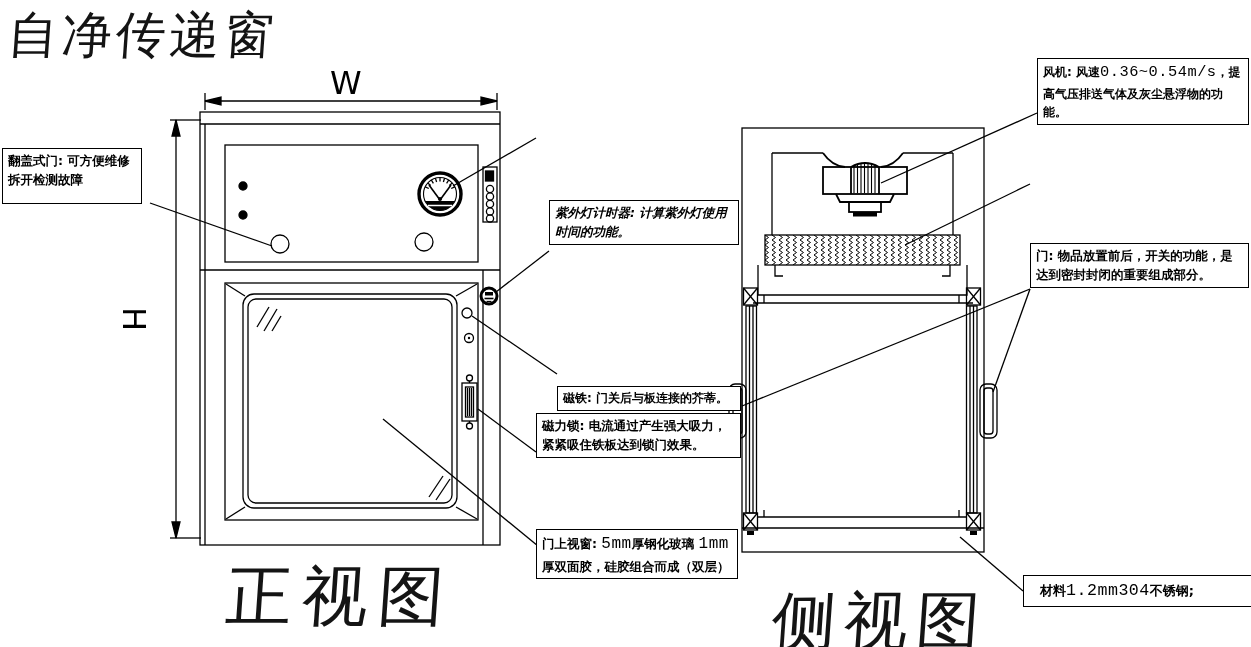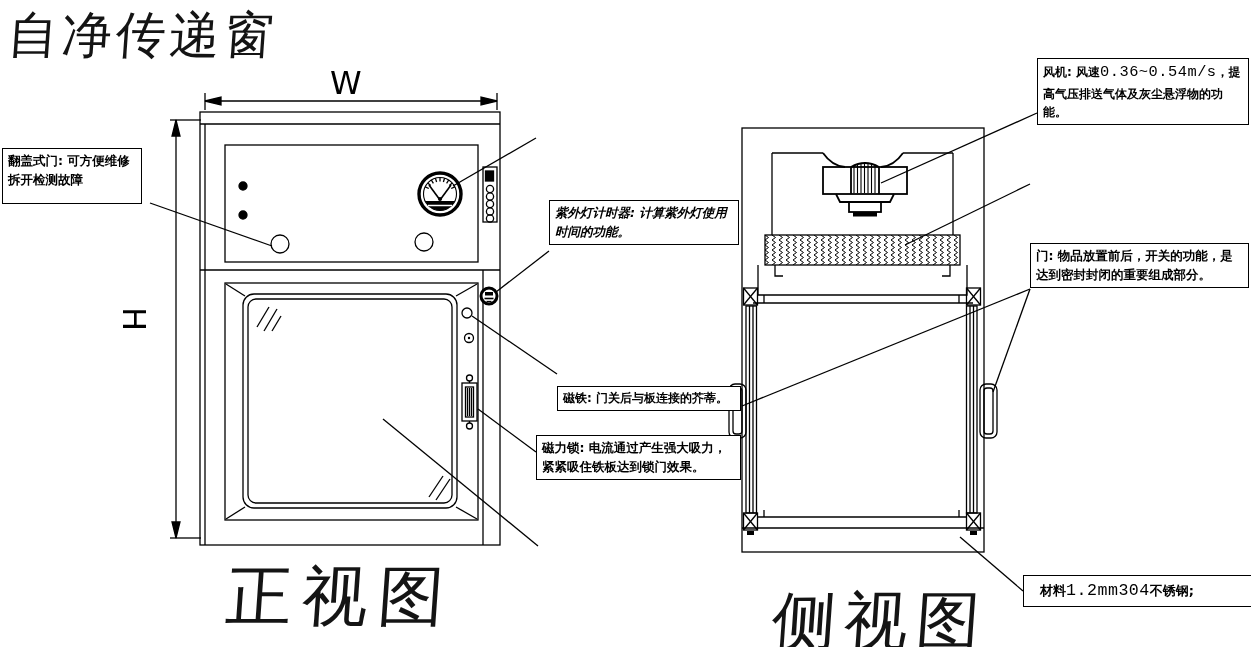--- a/index.html
+++ b/index.html
@@ -247,24 +247,27 @@
 
 
 <div class="callout" style="left:549px;top:200px;width:178px;font-style:italic;">
   <span>紫外灯计时器: 计算紫外灯使用时间的功能。</span>
 </div>
 
 <div class="callout" style="left:557px;top:362px;width:172px;font-size:12px;margin-top:24px;">
   <span>磁铁: 门关后与板连接的芥蒂。</span>
 </div>
 
-<div class="callout" style="left:536px;top:435px;width:193px;">
+<div class="callout" style="left:536px;top:413px;width:193px;">
   <span>磁力锁: 电流通过产生强大吸力，紧紧吸住铁板达到锁门效果。</span>
 </div>
 
+<div class="callout" style="left:536px;top:529px;width:190px;">
+  <span>门上视窗: <span class="cad">5mm</span>厚钢化玻璃 <span class="cad">1mm</span>厚双面胶，硅胶组合而成（双层）</span>
+</div>
 
 <div class="callout" style="left:1037px;top:58px;width:200px;font-size:12px;">
   <span>风机: 风速<span class="cad">0.36~0.54m/s</span>，提高气压排送气体及灰尘悬浮物的功能。</span>
 </div>
 
 
 <div class="callout" style="left:1030px;top:243px;width:207px;">
   <span>门: 物品放置前后，开关的功能，是达到密封封闭的重要组成部分。</span>
 </div>
 

